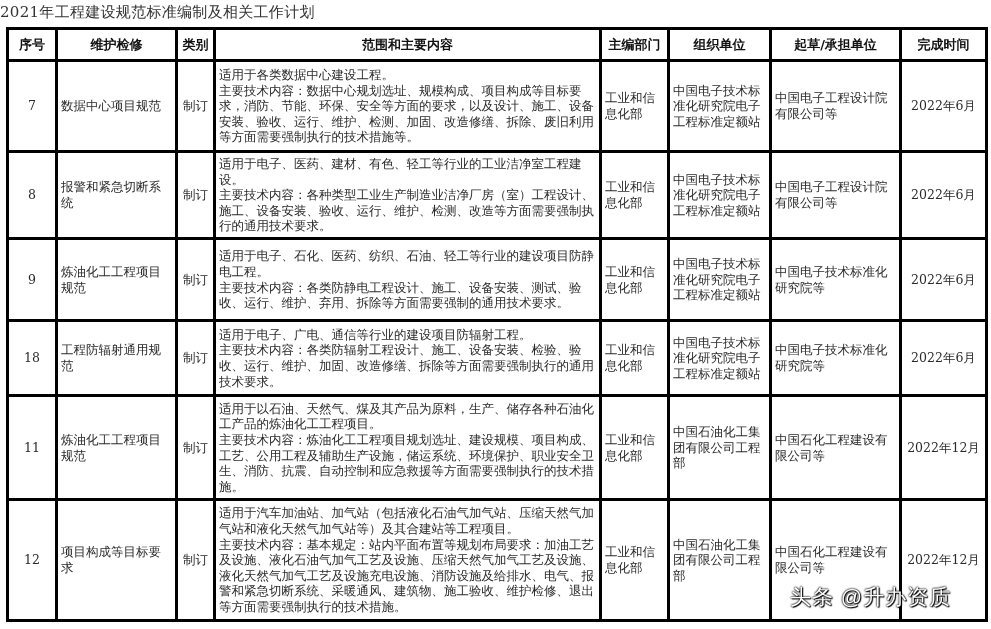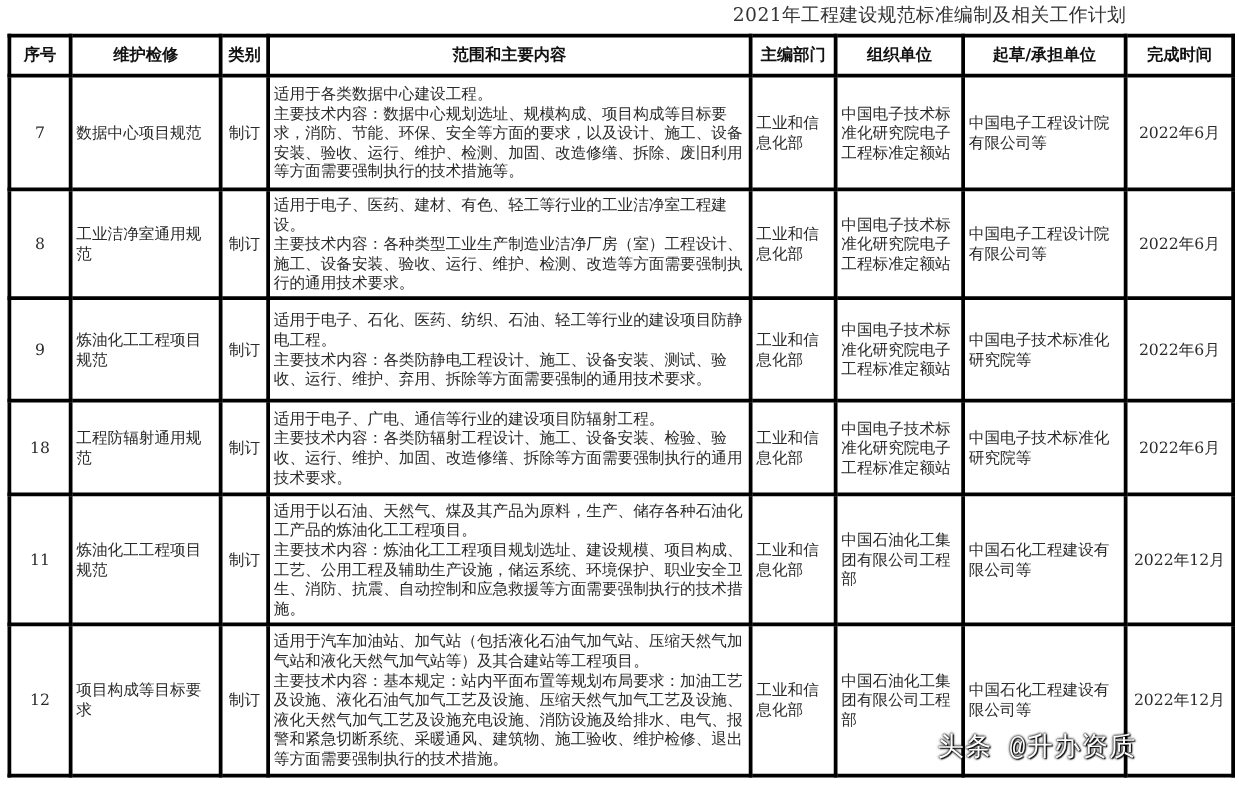--- a/index.html
+++ b/index.html
@@ -1,30 +1,30 @@
 <!DOCTYPE html>
 <html><head>
 <meta charset="utf-8">
 <style>
   html, body { margin: 0; padding: 0; background: #ffffff; }
   body { width: 991px; height: 629px; position: relative; overflow: hidden;
          font-family: "DejaVu Serif", "Liberation Serif", serif; color: #2a2a2a; }
-  .title { position: absolute; left: 0; top: 3px; width: 901px; text-align: right;
+  .title { position: absolute; left: 0; top: 3px; width: 901px; text-align: left;
            font-size: 15px; color: #333; letter-spacing: 0.3px; }
   table.plan { position: absolute; left: 6px; top: 27px; border-collapse: collapse;
                table-layout: fixed; width: 979px; }
   table.plan th, table.plan td { border: 3px solid #000; padding: 0 3px; font-size: 12.5px;
                line-height: 15.6px; vertical-align: middle; }
   table.plan th { height: 29px; font-family: "DejaVu Sans", "Liberation Sans", sans-serif;
                font-weight: bold; font-size: 13px; text-align: center; color: #111; }
   td.c { text-align: center; }
   td.l { text-align: left; }
   td.content { font-size: 12.5px; padding: 1px 3px; margin-top: 28px; }
-  .watermark { position: absolute; left: 750px; top: 583px; font-size: 21px;
-               font-family: Liberation Mono, monospace; color: #fff;
+  .watermark { position: absolute; left: 790px; top: 583px; font-size: 21px;
+               font-family: Liberation Sans, sans-serif; color: #fff;
                text-shadow: 0 0 2px #000, 0 0 2px #000, 1px 1px 1px #000; letter-spacing: 1px; }
 </style>
 </head>
 <body>
 
 <div class="title">2021年工程建设规范标准编制及相关工作计划</div>
 
 <table class="plan">
   <colgroup>
     <col style="width:49px">
@@ -54,21 +54,21 @@
       <td class="l">数据中心项目规范</td>
       <td class="c">制订</td>
       <td class="l content">适用于各类数据中心建设工程。<br>主要技术内容：数据中心规划选址、规模构成、项目构成等目标要求，消防、节能、环保、安全等方面的要求，以及设计、施工、设备安装、验收、运行、维护、检测、加固、改造修缮、拆除、废旧利用等方面需要强制执行的技术措施等。</td>
       <td class="l">工业和信息化部</td>
       <td class="l">中国电子技术标准化研究院电子工程标准定额站</td>
       <td class="l">中国电子工程设计院有限公司等</td>
       <td class="c">2022年6月</td>
     </tr>
     <tr style="height:87px">
       <td class="c">8</td>
-      <td class="l">工业洁净室通用规范</td>
+      <td class="l">报警和紧急切断系统</td>
       <td class="c">制订</td>
       <td class="l content">适用于电子、医药、建材、有色、轻工等行业的工业洁净室工程建设。<br>主要技术内容：各种类型工业生产制造业洁净厂房（室）工程设计、施工、设备安装、验收、运行、维护、检测、改造等方面需要强制执行的通用技术要求。</td>
       <td class="l">工业和信息化部</td>
       <td class="l">中国电子技术标准化研究院电子工程标准定额站</td>
       <td class="l">中国电子工程设计院有限公司等</td>
       <td class="c">2022年6月</td>
     </tr>
     <tr style="height:82px">
       <td class="c">9</td>
       <td class="l">炼油化工工程项目规范</td>

